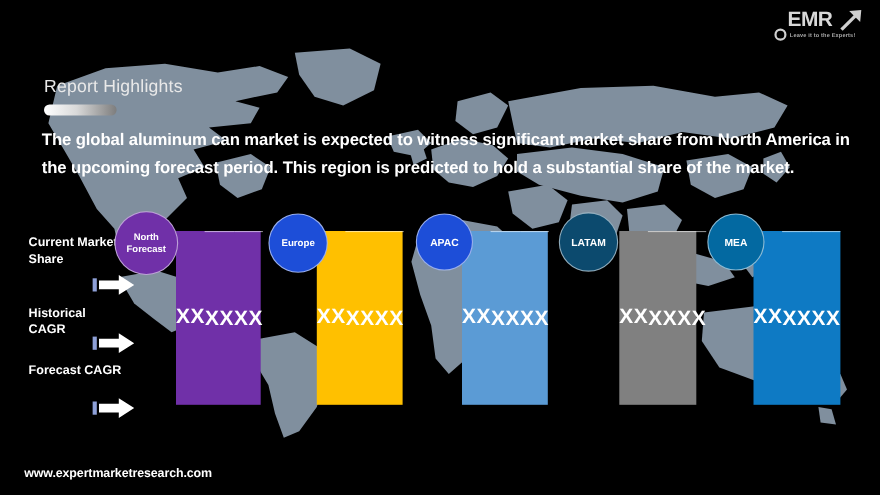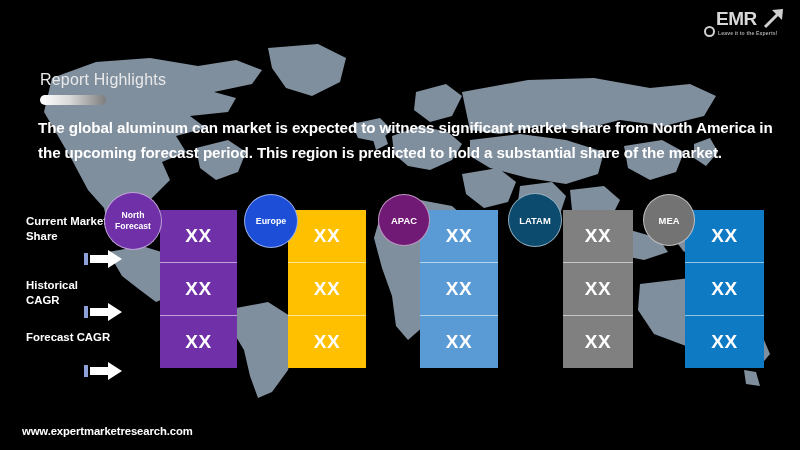--- a/index.html
+++ b/index.html
@@ -132,21 +132,20 @@
   #arrow-1 { top: 248px; }
   #arrow-2 { top: 301px; }
   #arrow-3 { top: 360px; }
 
   
   .region-col {
     position: absolute;
     top: 210px;
     height: 158px;
     display: flex;
-    flex-direction: column;
   }
   .region-cell {
     flex: 1 1 0;
     display: flex;
     align-items: center;
     justify-content: center;
     color: #ffffff;
     font-size: 19px;
     font-weight: 700;
     letter-spacing: .5px;
@@ -272,30 +271,30 @@
         <div class="region-cell">XX</div>
         <div class="region-cell">XX</div>
         <div class="region-cell">XX</div>
       </div>
       <div class="region-bubble" style="left: 244px; top: 194px; width: 54px; height: 54px; background: #1d4ed8; font-size: 8.8px;">Europe</div>
       <div class="region-col" style="left: 420px; width: 78px; background: rgb(91, 155, 213);">
         <div class="region-cell">XX</div>
         <div class="region-cell">XX</div>
         <div class="region-cell">XX</div>
       </div>
-      <div class="region-bubble" style="left: 378px; top: 194px; width: 52px; height: 52px; background: #701a75; font-size: 9.4px;">APAC</div>
+      <div class="region-bubble" style="left: 378px; top: 194px; width: 52px; height: 52px; background: #1d4ed8; font-size: 9.4px;">APAC</div>
       <div class="region-col" style="left: 563px; width: 70px; background: rgb(128, 128, 128);">
         <div class="region-cell">XX</div>
         <div class="region-cell">XX</div>
         <div class="region-cell">XX</div>
       </div>
       <div class="region-bubble" style="left: 508px; top: 193px; width: 54px; height: 54px; background: #0c4a6e; font-size: 9.4px;">LATAM</div>
       <div class="region-col" style="left: 685px; width: 79px; background: rgb(14, 122, 196);">
         <div class="region-cell">XX</div>
         <div class="region-cell">XX</div>
         <div class="region-cell">XX</div>
       </div>
-      <div class="region-bubble" style="left: 643px; top: 194px; width: 52px; height: 52px; background: #737373; font-size: 9.4px;">MEA</div>
+      <div class="region-bubble" style="left: 643px; top: 194px; width: 52px; height: 52px; background: #0369a1; font-size: 9.4px;">MEA</div>
     </div>
 
   <div id="footer">www.expertmarketresearch.com</div>
 
 </div>
 
 </body></html>

